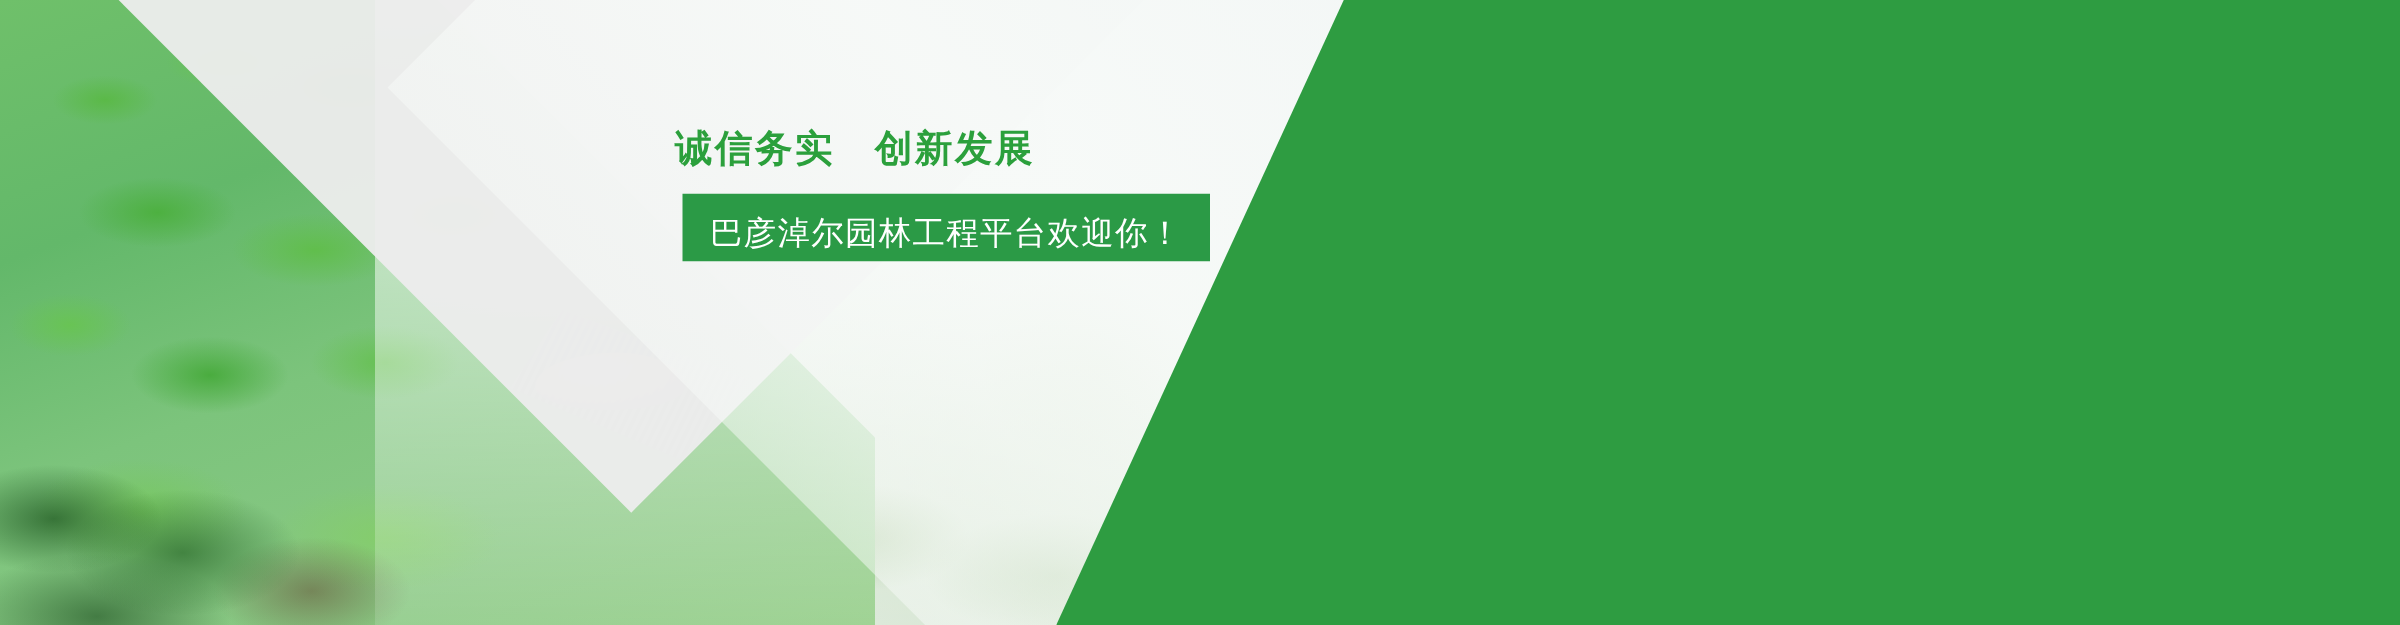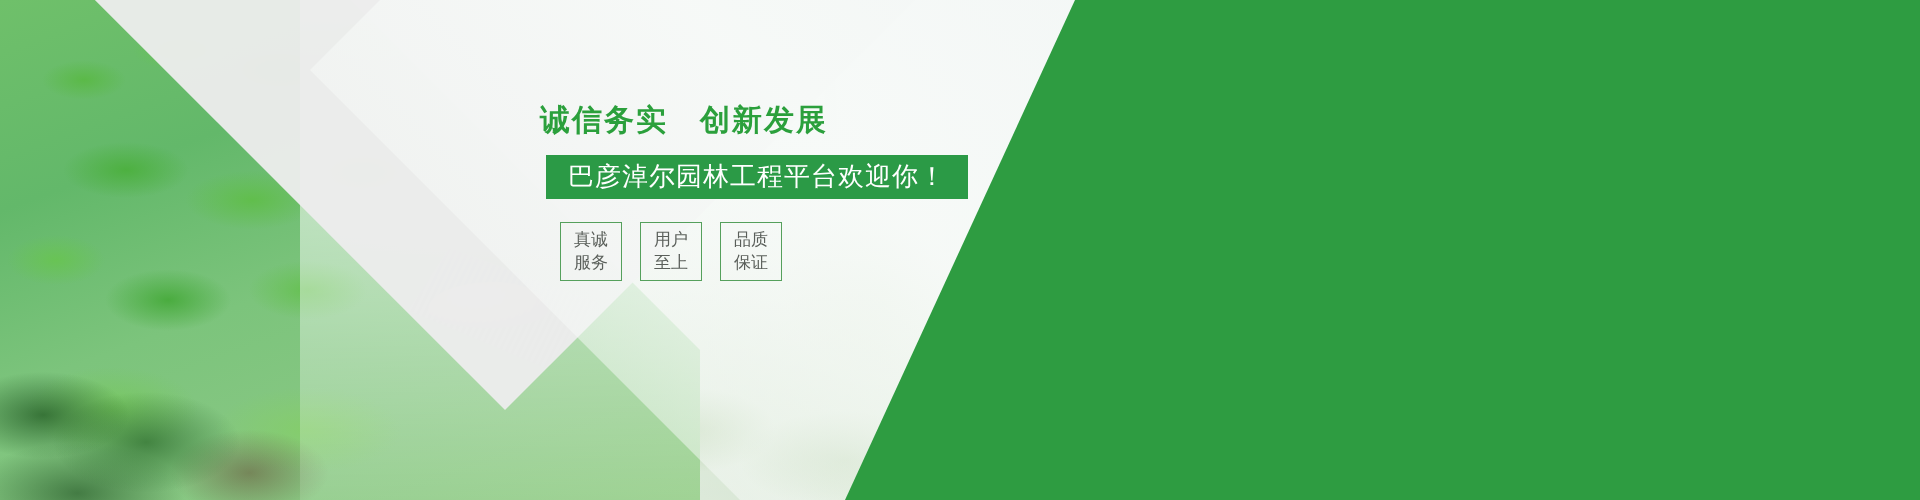--- a/index.html
+++ b/index.html
@@ -160,21 +160,21 @@
     line-height:46px;
     font-family:"Liberation Sans","DejaVu Sans",sans-serif;
   }
 
   .ribbon{
     position:absolute;left:546px;top:155px;
     background:#2b9a46;
     color:#ffffff;
     font-size:26px;
     line-height:36px;
-    padding:3px 22px 5px 22px;
+    padding:13px 22px 5px 22px;
     letter-spacing:1px;
     white-space:nowrap;
     font-family:"Liberation Sans","DejaVu Sans",sans-serif;
   }
 
   .badges{
     position:absolute;left:560px;top:222px;
     display:flex;
     gap:18px;
   }
@@ -213,32 +213,14 @@
   <div class="diamond-pale"></div>
   <div class="diamond-white"></div>
   <div class="tri-green"></div>
 
   <div class="content">
 
     <div class="headline">诚信务实　创新发展</div>
 
     <div class="ribbon">巴彦淖尔园林工程平台欢迎你！</div>
 
-    <div class="badges">
-
-      <div class="badge">
-        <span>真诚</span>
-        <span>服务</span>
-      </div>
-
-      <div class="badge">
-        <span>用户</span>
-        <span>至上</span>
-      </div>
-
-      <div class="badge">
-        <span>品质</span>
-        <span>保证</span>
-      </div>
-
-    </div>
   </div>
 </div>
 
 </body></html>

